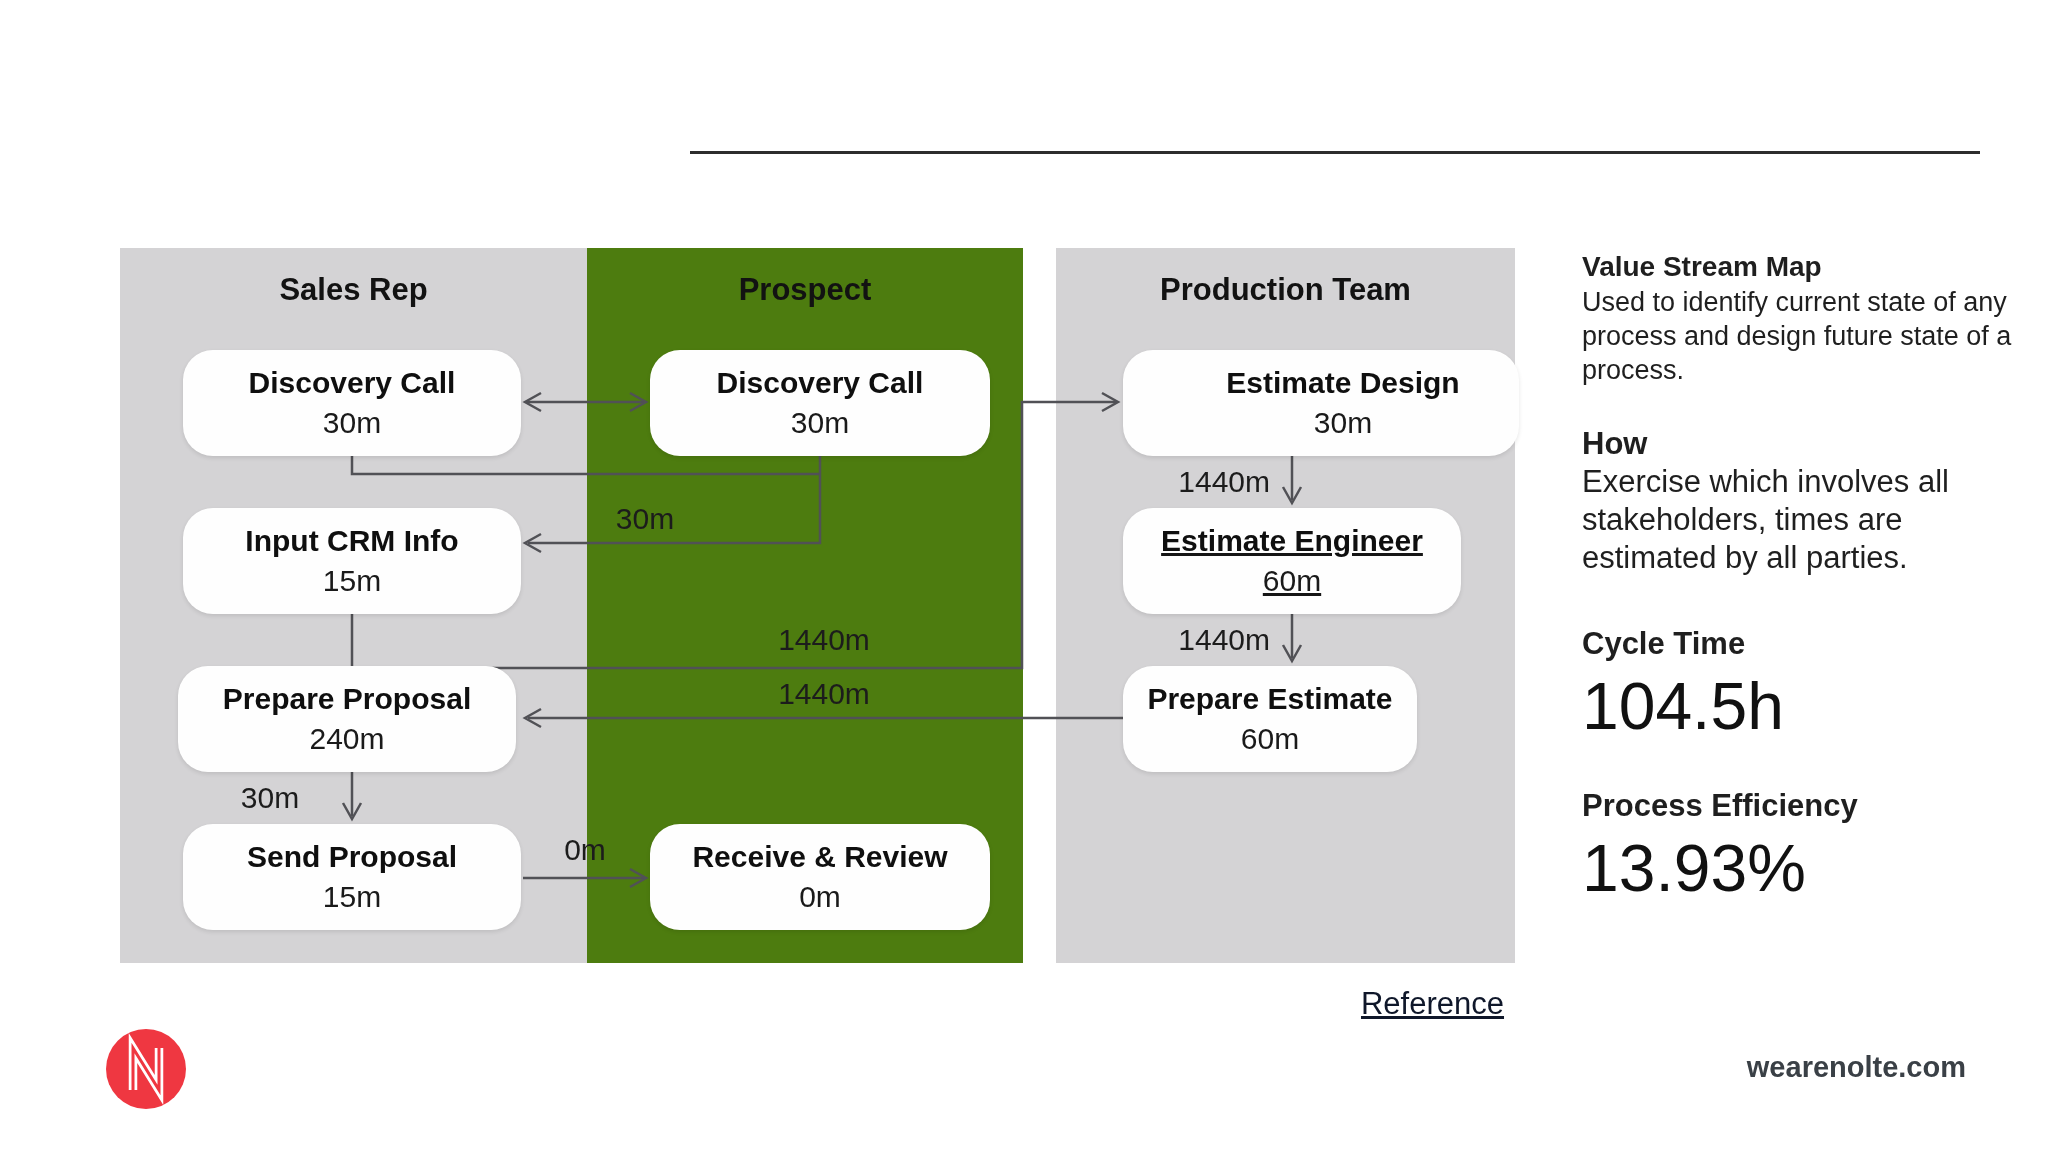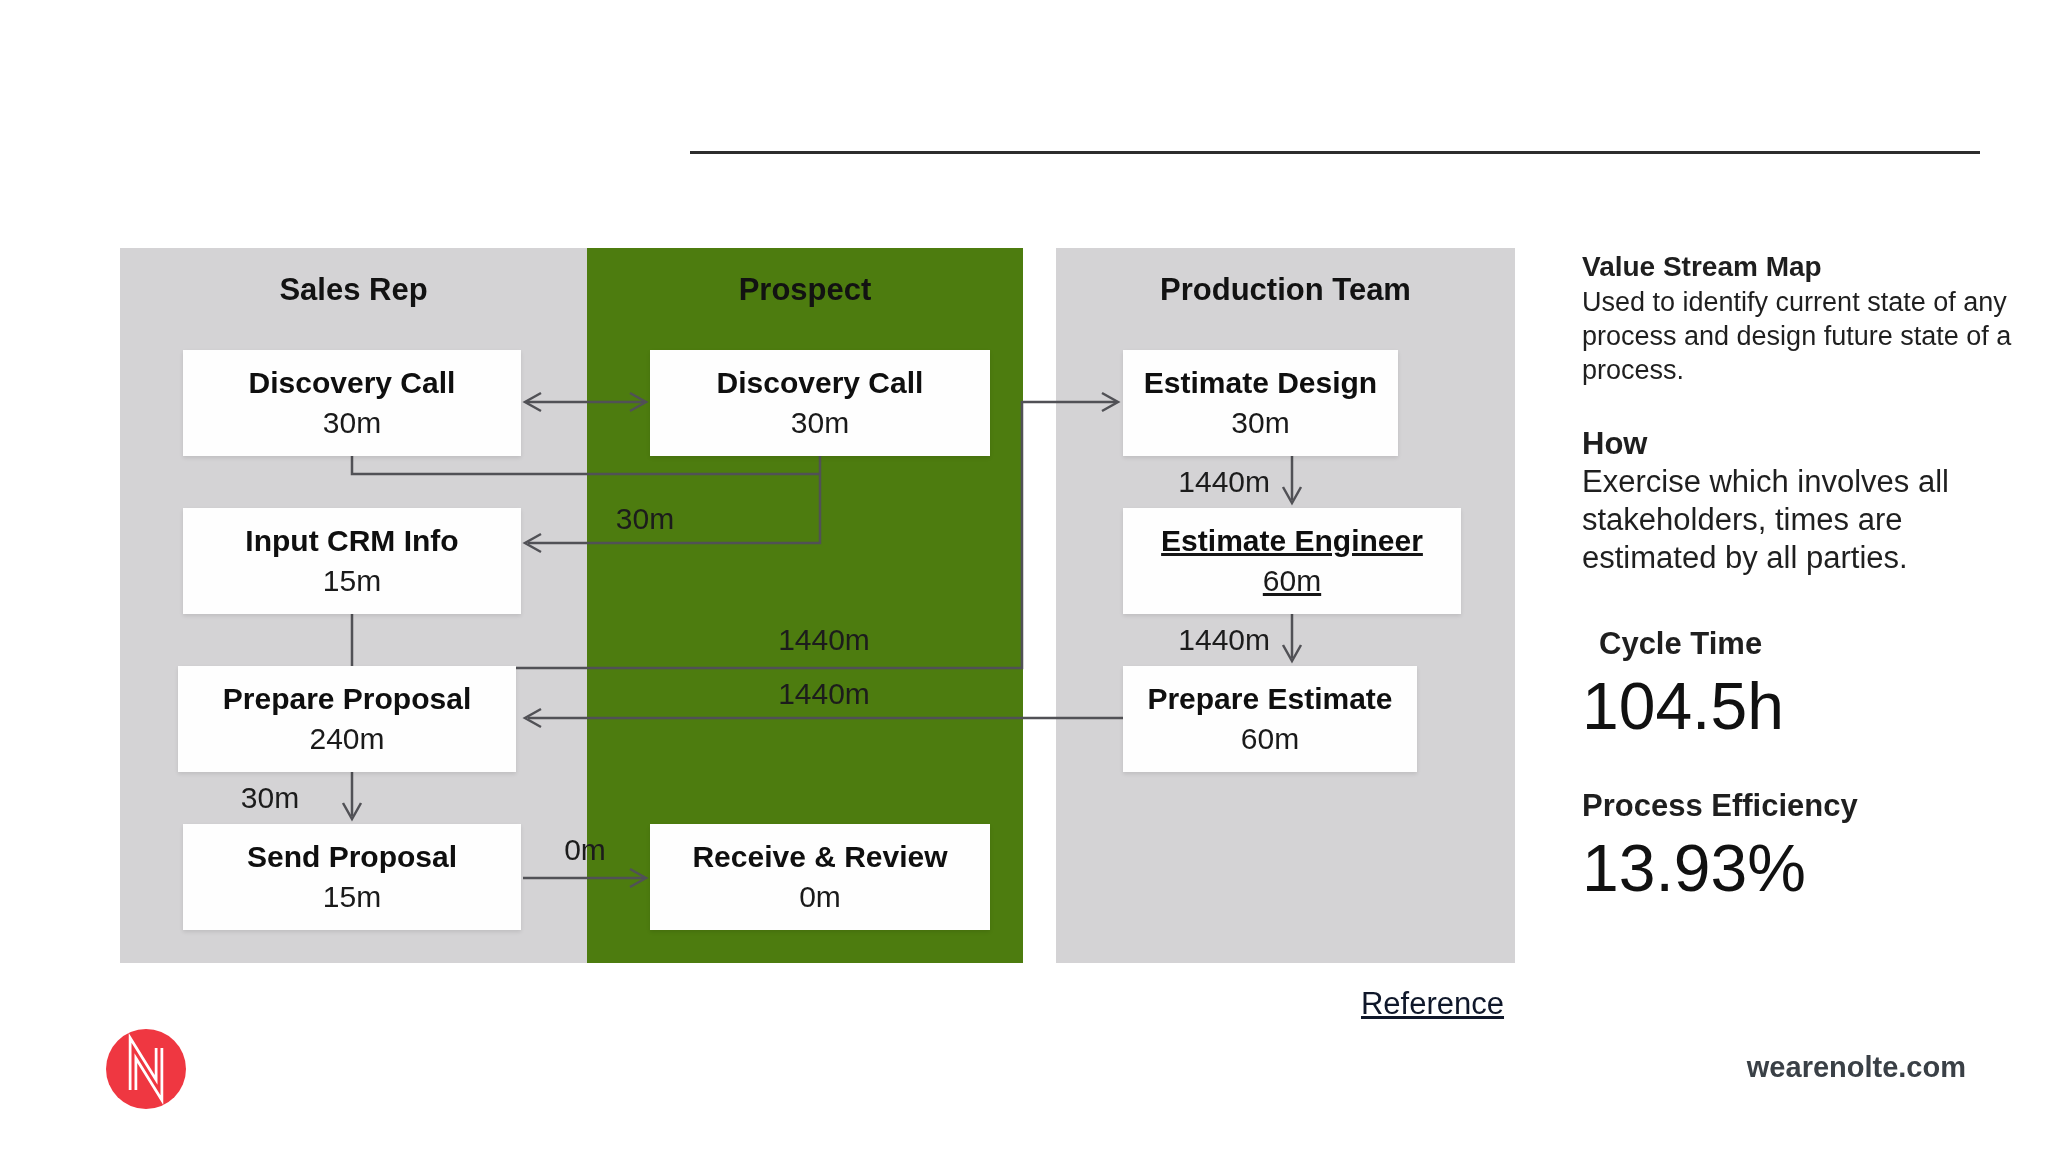--- a/index.html
+++ b/index.html
@@ -15,27 +15,27 @@
   .title-rule{position:absolute;left:690px;top:151px;width:1290px;height:3px;background:#2d2d2d;}
   
   .lane{position:absolute;top:248px;height:715px;}
   .lane.sales{left:120px;width:467px;background:#d4d3d5;}
   .lane.prospect{left:587px;width:436px;background:#4d7c0f;}
   .lane.production{left:1056px;width:459px;background:#d4d3d5;}
   .lane-header{margin-top:24px;text-align:center;font-size:31px;font-weight:bold;color:#121212;}
   
   .node{
     position:absolute;background:#fefefe;display:flex;flex-direction:column;
-    align-items:center;justify-content:center;box-shadow:0 2px 4px rgba(0,0,0,.10);
+    align-items:center;justify-content:center;box-shadow:0 2px 4px rgba(0,0,0,.10);border-radius:30px;
   }
   .node-title{font-size:30px;font-weight:bold;color:#0f0f0f;white-space:nowrap;}
   .node-time{font-size:30px;margin-top:6px;color:#1a1a1a;}
   #n-ds{left:183px;top:350px;width:338px;height:106px;}
   #n-dp{left:650px;top:350px;width:340px;height:106px;}
-  #n-ed{left:1123px;top:350px;width:275px;height:106px;}
+  #n-ed{left:1123px;top:350px;width:352px;height:106px;padding-left:44px;}
   #n-ic{left:183px;top:508px;width:338px;height:106px;}
   #n-ee{left:1123px;top:508px;width:338px;height:106px;text-decoration:underline;}
   #n-pp{left:178px;top:666px;width:338px;height:106px;}
   #n-pe{left:1123px;top:666px;width:294px;height:106px;}
   #n-sp{left:183px;top:824px;width:338px;height:106px;}
   #n-rr{left:650px;top:824px;width:340px;height:106px;}
   
   .connectors{position:absolute;left:0;top:0;width:2048px;height:1152px;pointer-events:none;}
   
   .edge-label{position:absolute;font-size:30px;color:#1c1c1c;text-align:center;white-space:nowrap;}
@@ -46,21 +46,21 @@
   #el-1440d{left:749px;top:677px;width:150px;}
   #el-30b{left:205px;top:781px;width:130px;}
   #el-0m{left:535px;top:833px;width:100px;}
   
   .sidebar{position:absolute;left:1582px;top:250px;width:440px;color:#1f1f1f;}
   .sb-title{font-size:28px;font-weight:bold;line-height:34px;}
   .sb-body{font-size:27px;line-height:34px;margin-top:1px;}
   .sb-how-title{font-size:31px;font-weight:bold;line-height:38px;margin-top:38px;}
   .sb-how-body{font-size:31px;line-height:38px;}
   .sb-metric-label{font-size:31px;font-weight:bold;line-height:38px;}
-  .sb-metric-label.cycle{margin-top:48px;margin-left:17px;}
+  .sb-metric-label.cycle{margin-top:48px;}
   .sb-metric-label.eff{margin-top:44px;}
   .sb-metric-value{font-size:66px;line-height:74px;margin-top:6px;color:#111;}
   
   .reference{
     position:absolute;left:1330px;top:986px;width:205px;text-align:center;
     font-size:31px;color:#0f172a;text-decoration:underline;cursor:pointer;
   }
   
   .logo{position:absolute;left:106px;top:1029px;width:80px;height:80px;}
   .site{position:absolute;left:1640px;top:1051px;width:326px;text-align:right;

